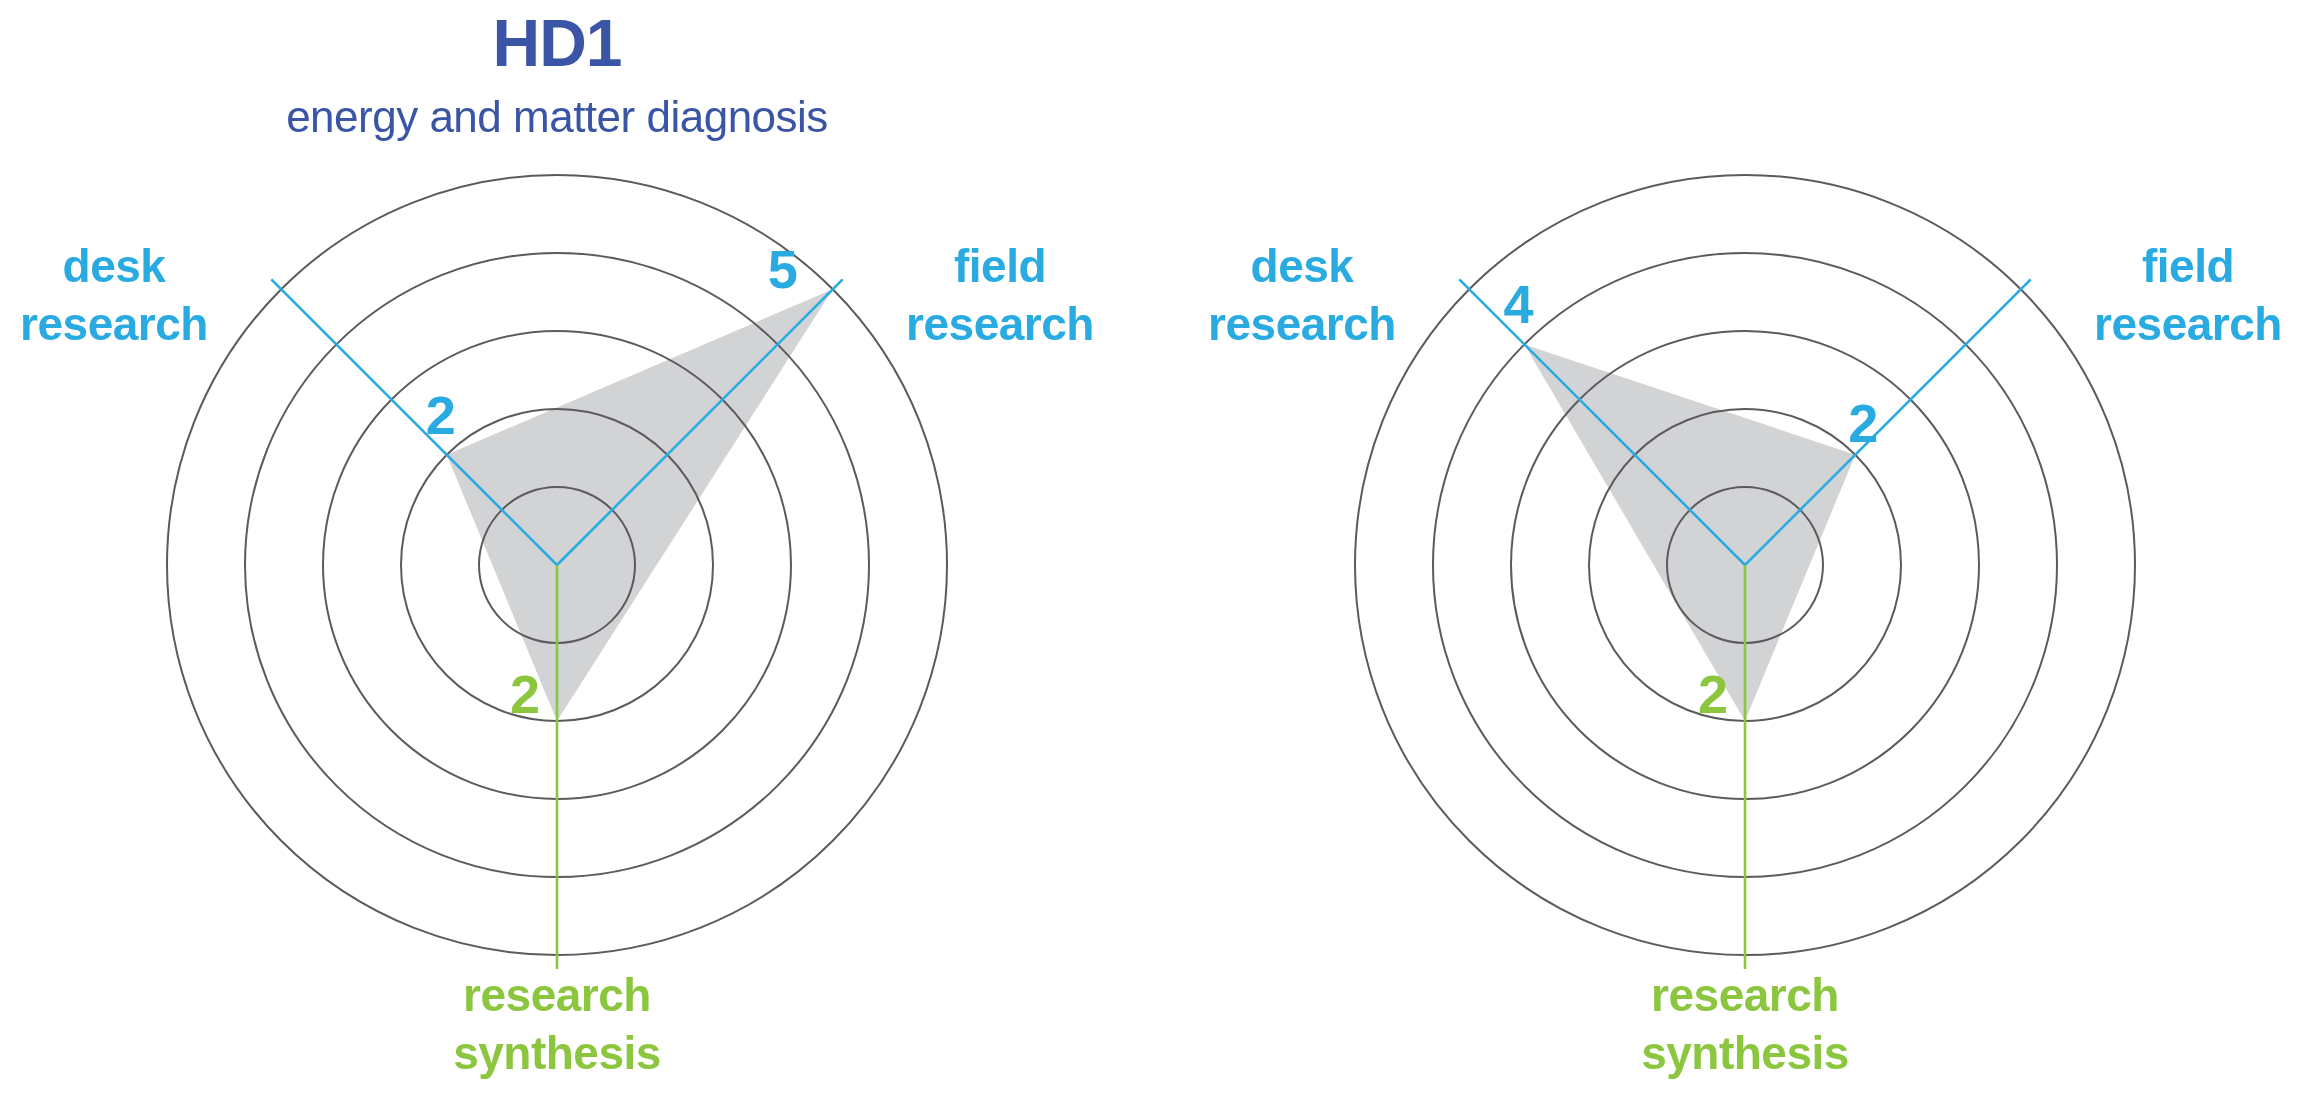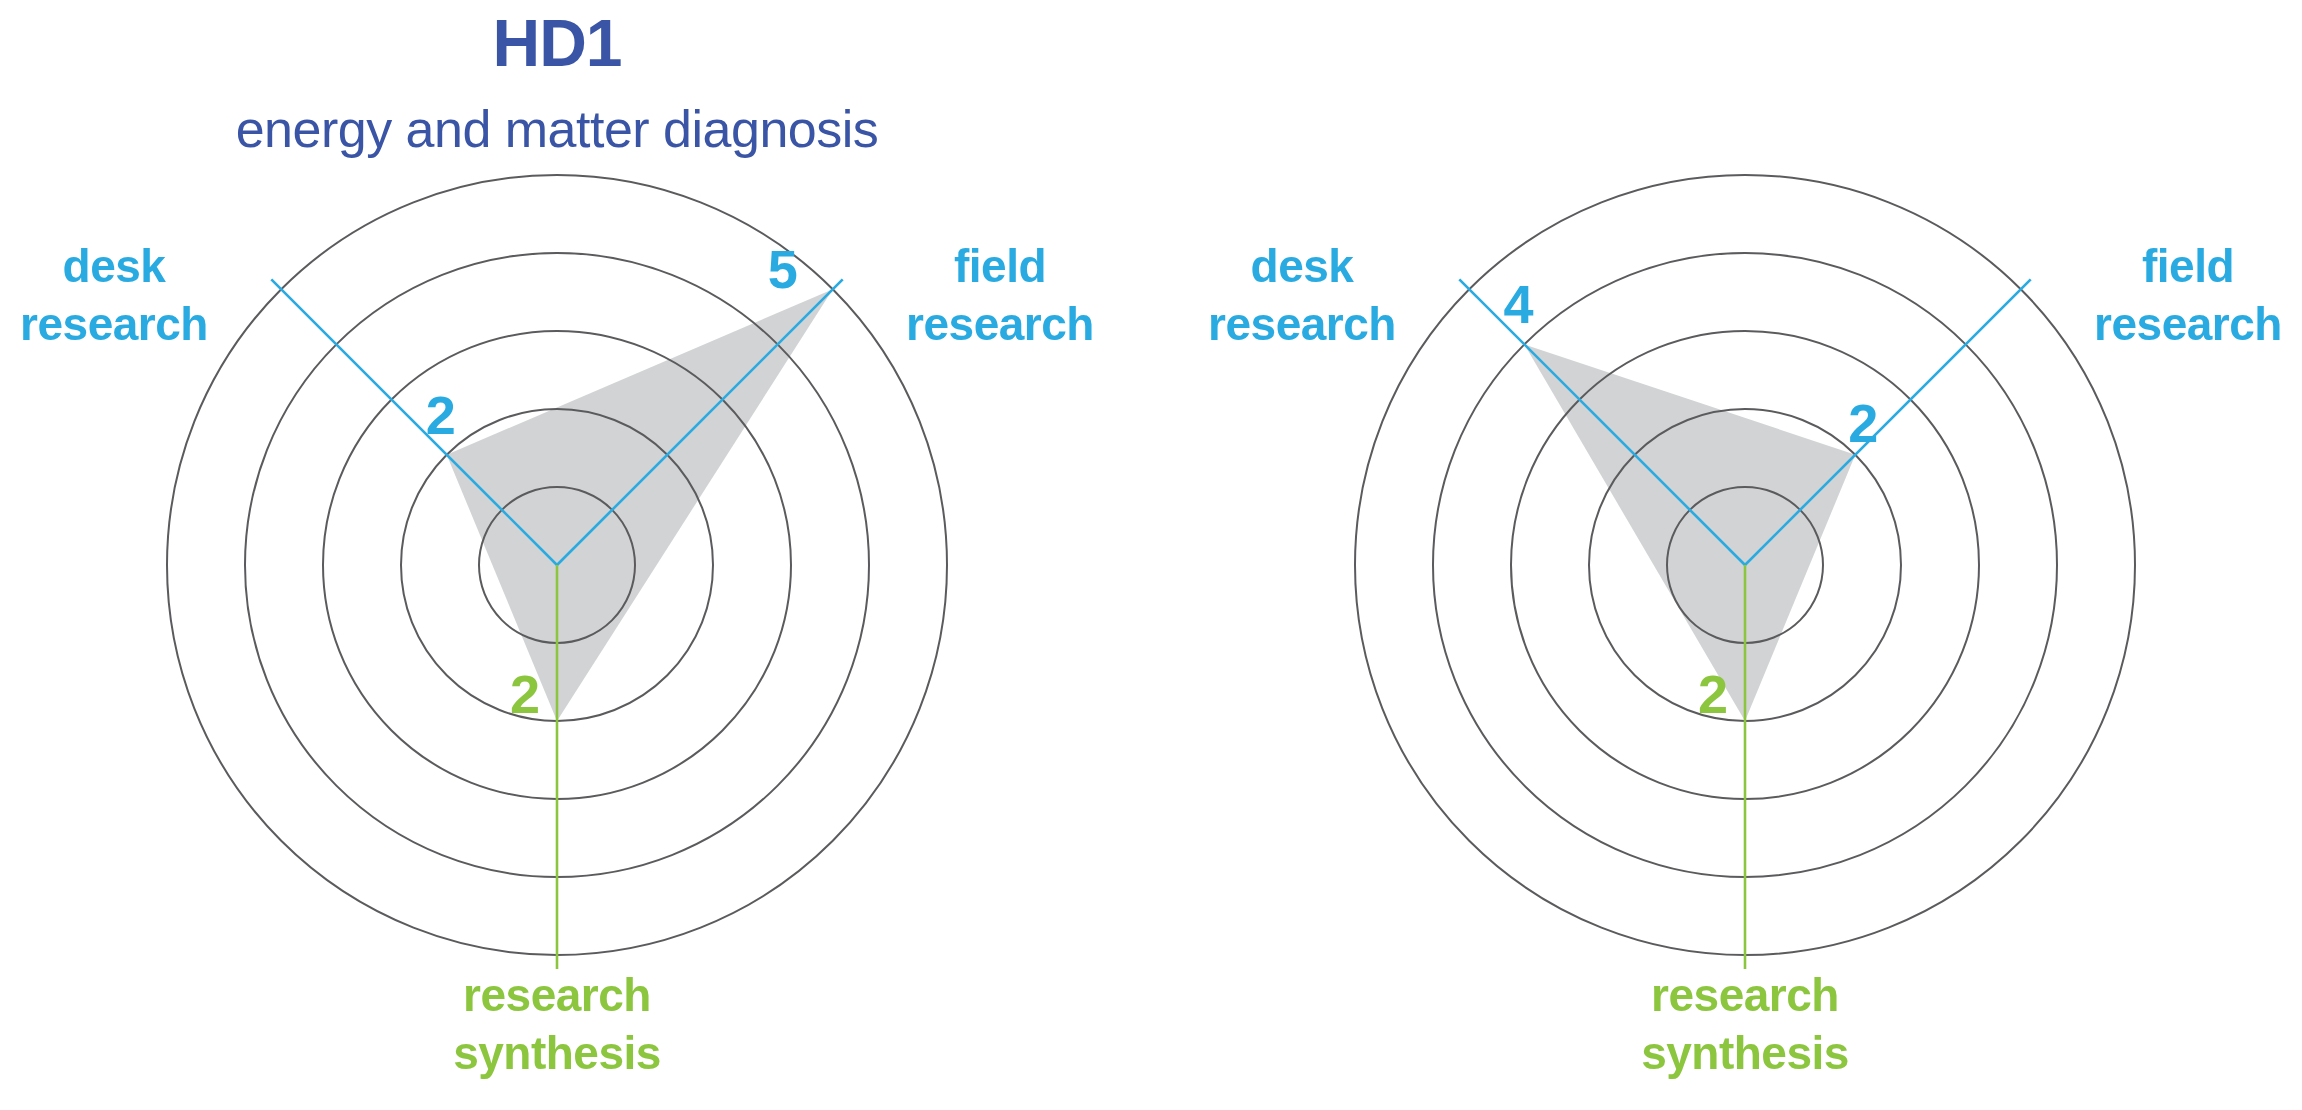--- a/index.html
+++ b/index.html
@@ -2,21 +2,21 @@
 <html><head>
 <meta charset="utf-8">
 <style>
   html,body{margin:0;padding:0;background:#ffffff;}
   .canvas{position:relative;width:2302px;height:1110px;background:#ffffff;overflow:hidden;
           font-family:"Liberation Sans","DejaVu Sans",sans-serif;}
   .chart-head{position:absolute;top:8px;width:900px;text-align:center;}
   .chart-head.c0{left:107px;}
   .chart-head.c1{left:1295px;}
   .chart-title{font-size:66px;font-weight:700;line-height:70px;letter-spacing:-1px;}
-  .chart-subtitle{font-size:52px;font-weight:400;line-height:62px;letter-spacing:-0.5px;margin-top:20px;}
+  .chart-subtitle{font-size:44px;font-weight:400;line-height:62px;letter-spacing:-0.5px;margin-top:8px;}
   .plot{position:absolute;top:0;width:1151px;height:1110px;}
   .plot.c0{left:0;}
   .plot.c1{left:1188px;}
   text.num{font-family:"Liberation Sans","DejaVu Sans",sans-serif;font-size:54px;font-weight:700;}
   text.axlbl{font-family:"Liberation Sans","DejaVu Sans",sans-serif;font-size:46px;font-weight:700;letter-spacing:-0.5px;}
 </style>
 </head>
 <body>
 
 <div class="canvas">

